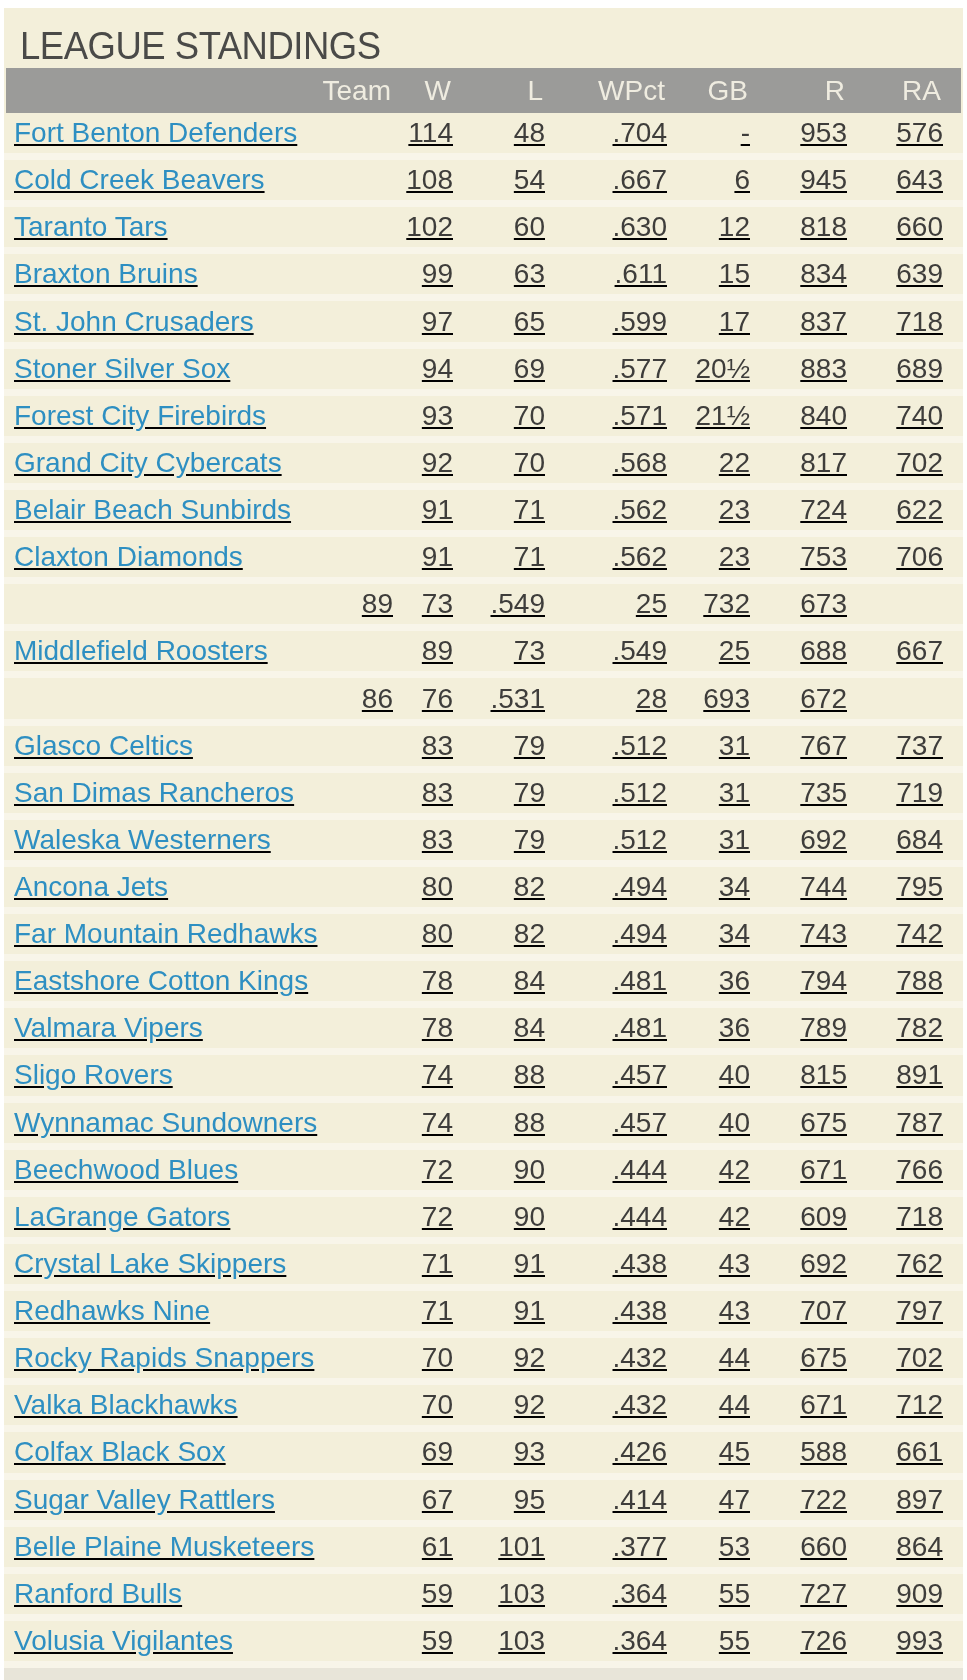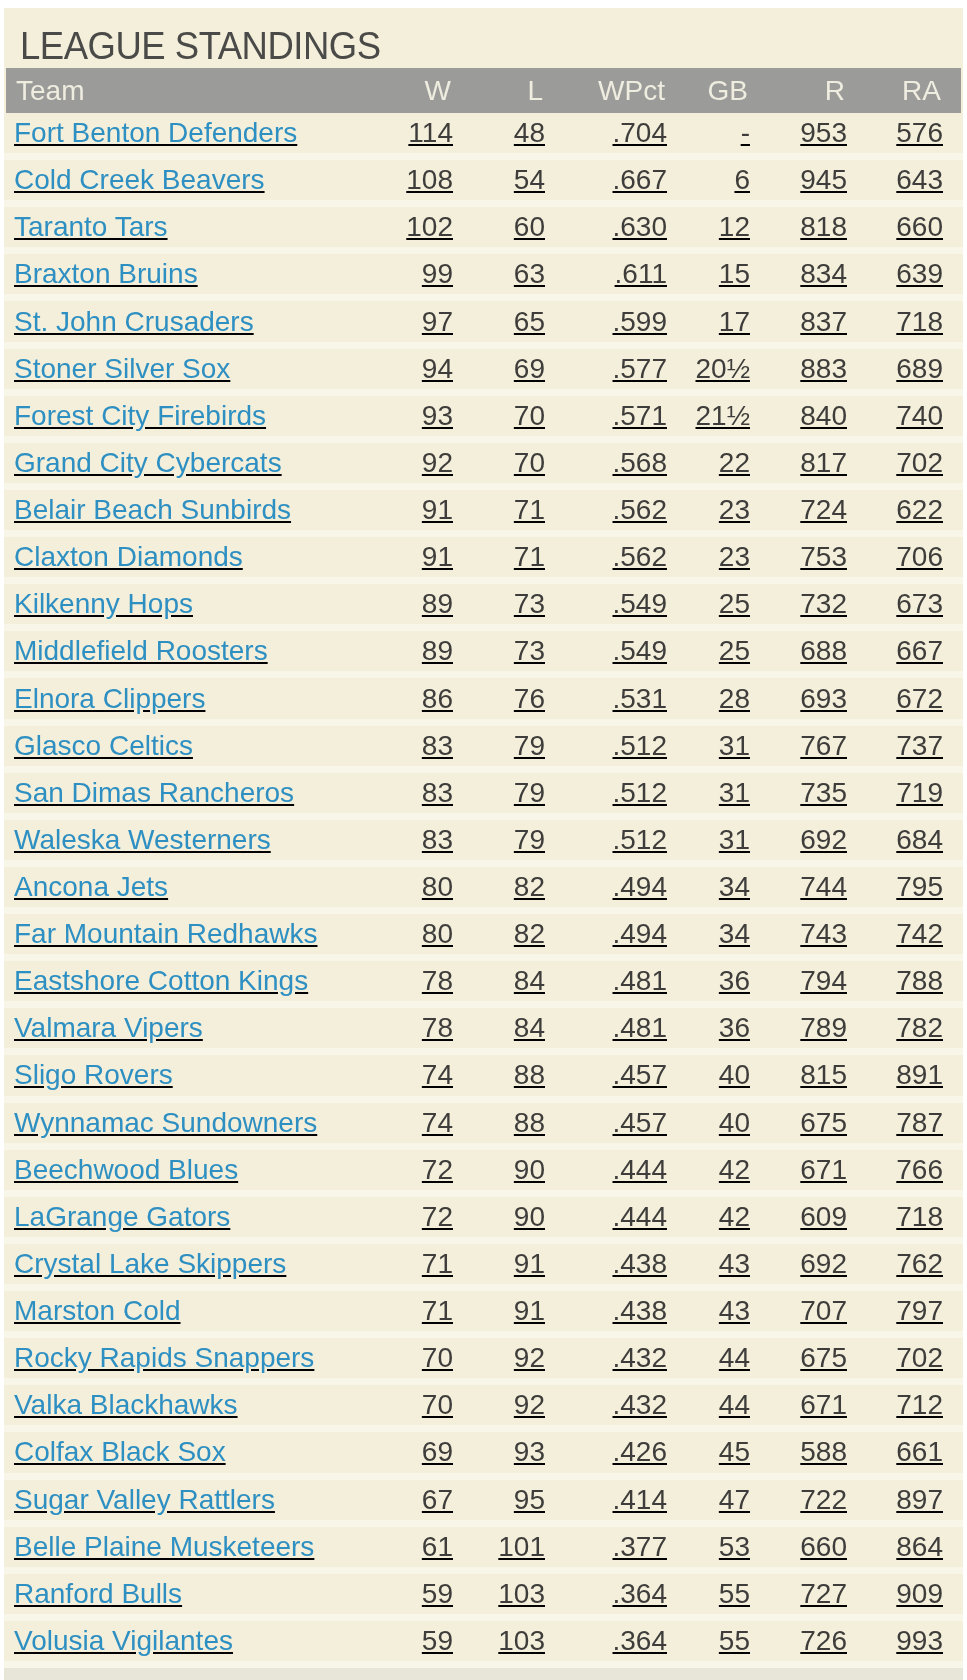--- a/index.html
+++ b/index.html
@@ -10,21 +10,21 @@
              background:var(--c-background,#f3efda); overflow:hidden; }
   .title-bar { height:60px; display:flex; align-items:flex-end; padding-left:16px; }
   .title-text { font-size:38px; color:var(--c-title_text,#4a4a48); letter-spacing:-0.5px;
                 transform:scaleX(0.96); transform-origin:left center; white-space:nowrap; }
   .grid-row { display:grid;
               grid-template-columns: 1fr 60px 92px 122px 83px 97px 96px;
               align-items:center; padding:0 20px 0 10px; }
   .header-row { margin:0 2px; height:45px; background:var(--c-header_bg,#9b9b99);
                 color:var(--c-header_text,#efece0); font-size:28px; }
   .hcell { text-align:right; cursor:pointer; }
-  .hcell.team { text-align:left; }
+  .hcell.team { text-align:right; }
   .rows { height:1555px; display:grid; grid-auto-rows:1fr;text-decoration:underline; }
   .row { background:var(--c-background,#f3efda);
          border-bottom:7px solid var(--c-row_separator,#f8f5e9);
          font-size:28px; color:var(--c-text,#3e3d3b); }
   .cell { text-align:right; white-space:nowrap; overflow:hidden; }
   .cell.team { text-align:left; }
   .team-link { color:var(--c-team_link,#2e8fc2); cursor:pointer; }
   .footer-strip { position:absolute; left:0; bottom:0; width:100%; height:12px;
                   background:var(--c-footer_strip,#e8e5d9); }
 </style>
@@ -133,39 +133,37 @@
         <div class="grid-row row">
           <div class="cell team"><span class="team-link">Claxton Diamonds</span></div>
           <div class="cell w">91</div>
           <div class="cell l">71</div>
           <div class="cell wpct">.562</div>
           <div class="cell gb">23</div>
           <div class="cell r">753</div>
           <div class="cell ra">706</div>
         </div>
         <div class="grid-row row">
-          <div class="cell team"><span class="team-link">Kilkenny Hops</span></div>
           <div class="cell w">89</div>
           <div class="cell l">73</div>
           <div class="cell wpct">.549</div>
           <div class="cell gb">25</div>
           <div class="cell r">732</div>
           <div class="cell ra">673</div>
         </div>
         <div class="grid-row row">
           <div class="cell team"><span class="team-link">Middlefield Roosters</span></div>
           <div class="cell w">89</div>
           <div class="cell l">73</div>
           <div class="cell wpct">.549</div>
           <div class="cell gb">25</div>
           <div class="cell r">688</div>
           <div class="cell ra">667</div>
         </div>
         <div class="grid-row row">
-          <div class="cell team"><span class="team-link">Elnora Clippers</span></div>
           <div class="cell w">86</div>
           <div class="cell l">76</div>
           <div class="cell wpct">.531</div>
           <div class="cell gb">28</div>
           <div class="cell r">693</div>
           <div class="cell ra">672</div>
         </div>
         <div class="grid-row row">
           <div class="cell team"><span class="team-link">Glasco Celtics</span></div>
           <div class="cell w">83</div>
@@ -268,21 +266,21 @@
         <div class="grid-row row">
           <div class="cell team"><span class="team-link">Crystal Lake Skippers</span></div>
           <div class="cell w">71</div>
           <div class="cell l">91</div>
           <div class="cell wpct">.438</div>
           <div class="cell gb">43</div>
           <div class="cell r">692</div>
           <div class="cell ra">762</div>
         </div>
         <div class="grid-row row">
-          <div class="cell team"><span class="team-link">Marston Cold</span></div>
+          <div class="cell team"><span class="team-link">Redhawks Nine</span></div>
           <div class="cell w">71</div>
           <div class="cell l">91</div>
           <div class="cell wpct">.438</div>
           <div class="cell gb">43</div>
           <div class="cell r">707</div>
           <div class="cell ra">797</div>
         </div>
         <div class="grid-row row">
           <div class="cell team"><span class="team-link">Rocky Rapids Snappers</span></div>
           <div class="cell w">70</div>

